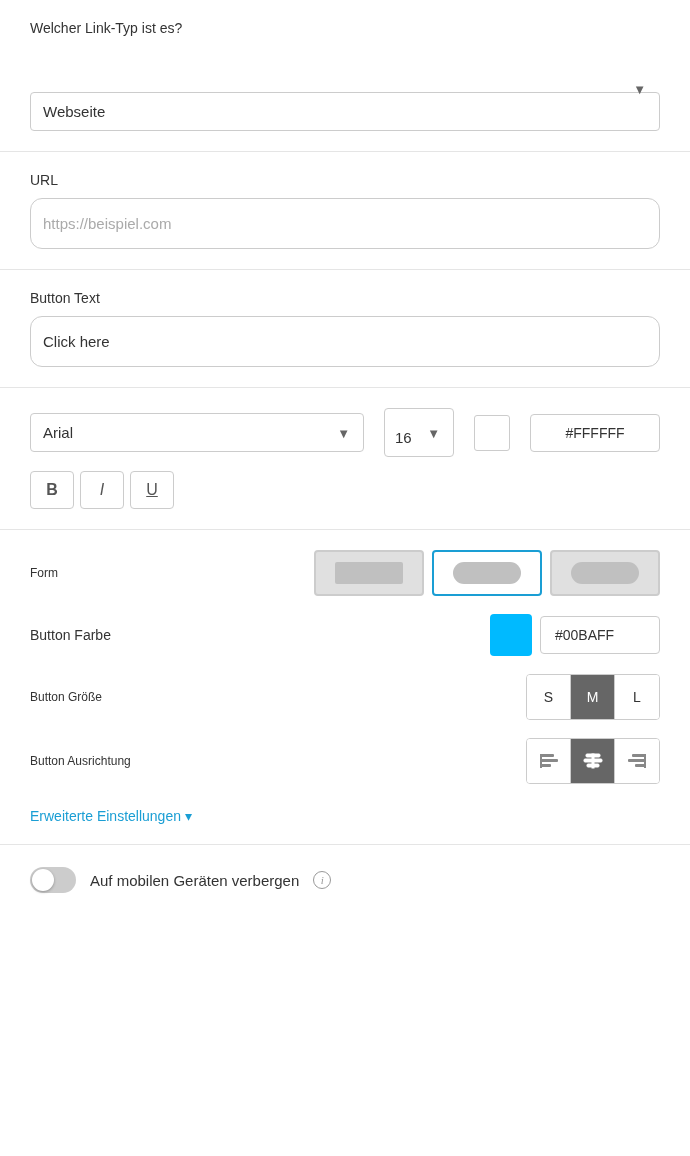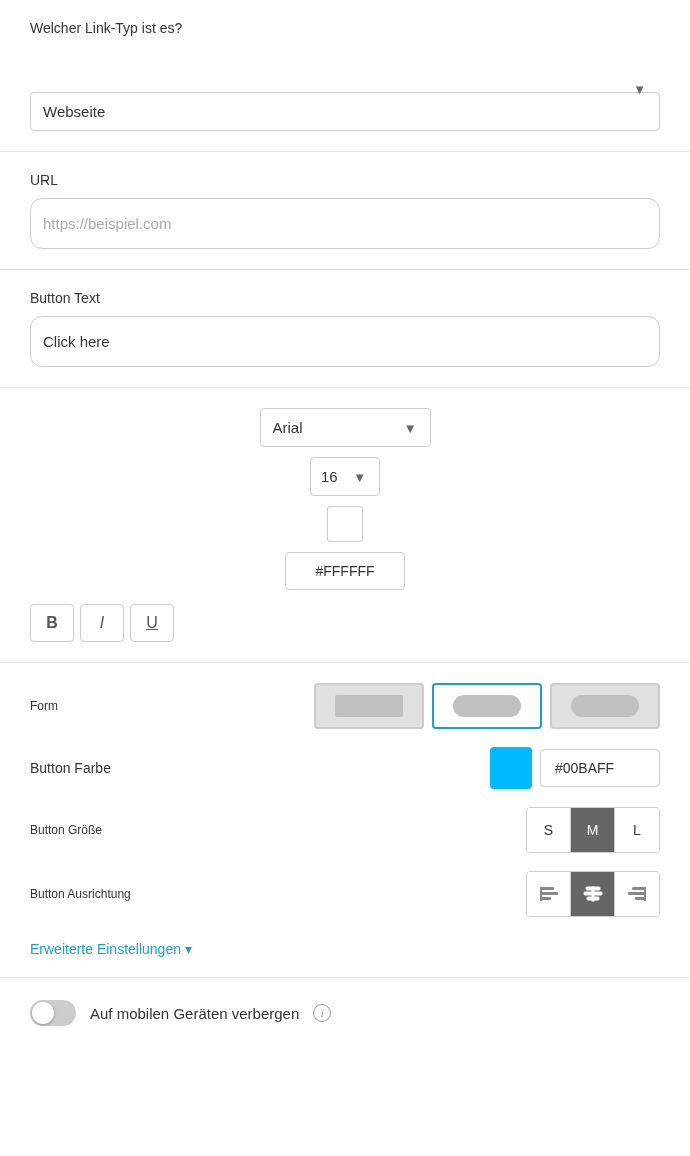--- a/index.html
+++ b/index.html
@@ -59,23 +59,22 @@
       color: #333;
       outline: none;
     }
     .text-input::placeholder {
       color: #aaa;
     }
     
     .textstil-row {
       display: flex;
       align-items: center;
-      gap: 10px;
+      gap: 20px;
       margin-bottom: 14px;
-      flex-direction: column;
     }
     .font-select-wrapper {
       position: relative;
       flex: 1;
     }
     .font-select-wrapper select {
       width: 100%;
       padding: 10px 30px 10px 12px;
       border: 1px solid #ccc;
       border-radius: 4px;
@@ -85,21 +84,21 @@
       -webkit-appearance: none;
       color: #333;
       cursor: pointer;
     }
     .size-select-wrapper {
       position: relative;
       width: 70px;
     }
     .size-select-wrapper select {
       width: 100%;
-      padding: 10px 22px 10px 10px;
+      padding: 20px 22px 10px 10px;
       border: 1px solid #ccc;
       border-radius: 4px;
       background: #fff;
       font-size: 15px;
       appearance: none;
       -webkit-appearance: none;
       color: #333;
       cursor: pointer;
     }
     .color-preview-box {

